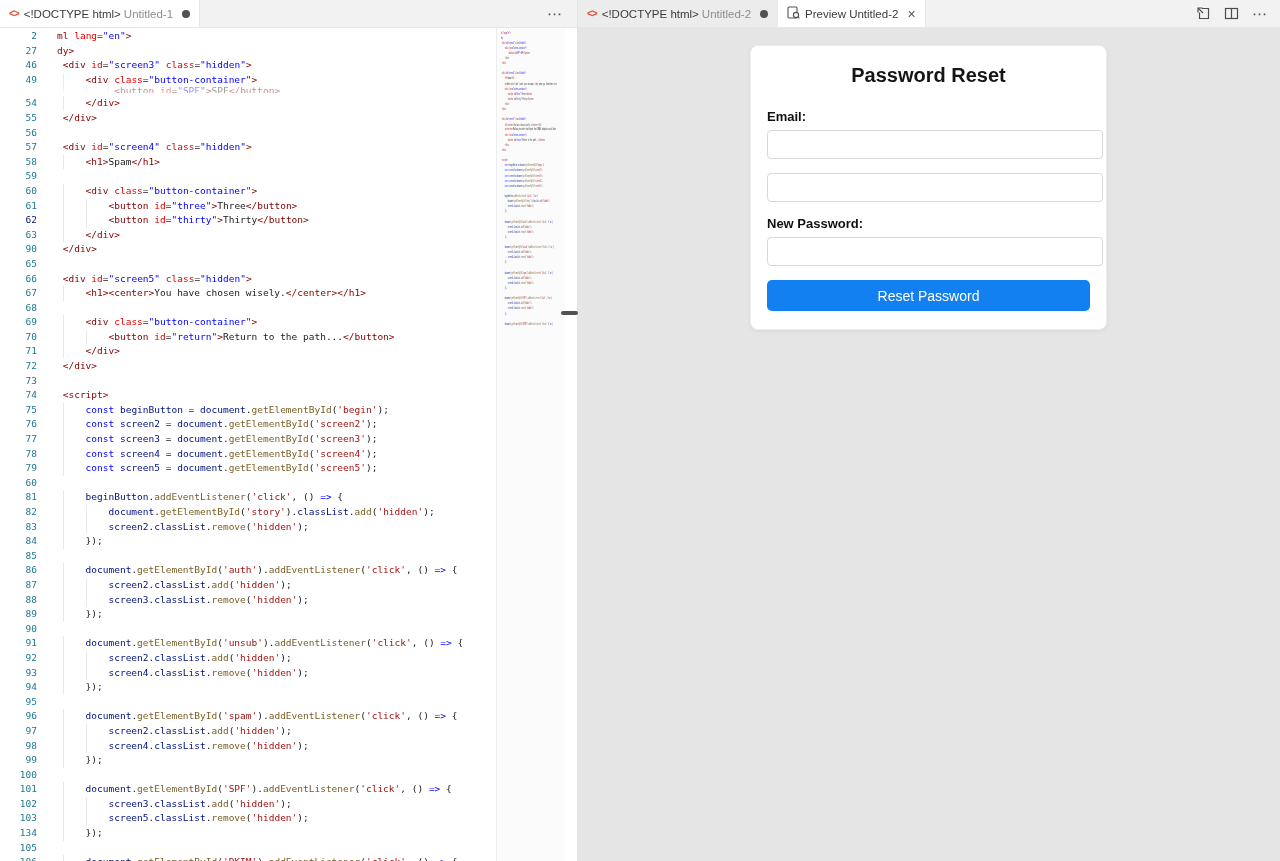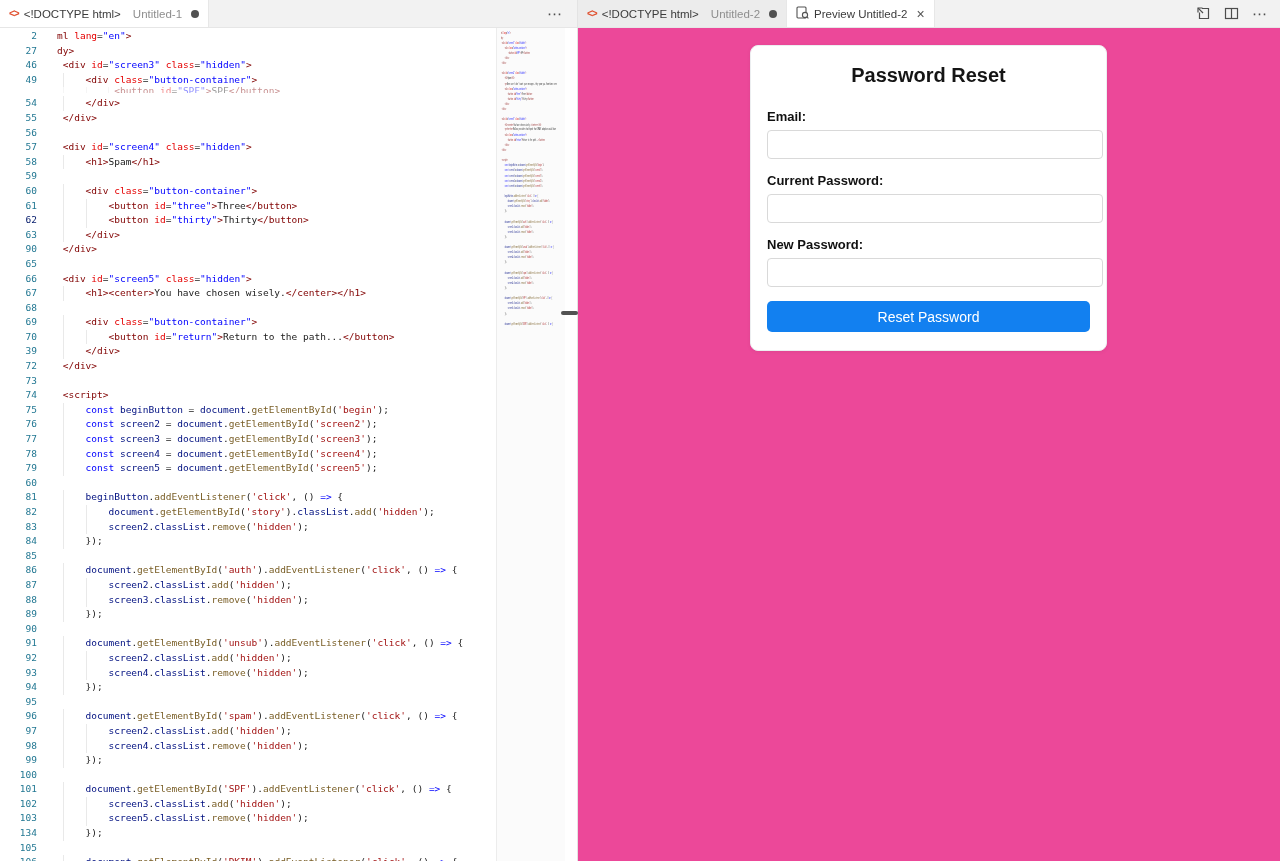--- a/index.html
+++ b/index.html
@@ -14,21 +14,21 @@
 
   
   .tabbar{height:28px;background:#f2f2f2;border-bottom:1px solid #e6e6e6;box-sizing:border-box;
           display:flex;align-items:stretch;font-size:11.5px;color:#3b3b3b;}
   .tab{display:flex;align-items:center;padding:0 9px;border-right:1px solid #e7e7e7;box-sizing:border-box;cursor:pointer;white-space:nowrap;}
   .tab.active{background:#fff;}
   .tab.inactive{background:#ececec;}
   .tab .ticon{margin-right:5px;flex:none;}
   .html-glyph{color:#e0502f;font-weight:bold;font-size:10px;letter-spacing:-1px;}
   .tab .title{color:#3b3b3b;}
-  .tab .desc{color:#8e8e8e;margin-left:12px;}
+  .tab .desc{color:#8e8e8e;margin-left:3px;}
   .dot{width:8px;height:8px;border-radius:50%;background:#515151;margin-left:9px;flex:none;}
   .closex{margin-left:9px;color:#555;font-size:14px;line-height:14px;}
   .bar-spacer{flex:1;}
   .more-dots{align-self:center;color:#4d4d4d;font-size:15px;letter-spacing:1px;margin:0 14px;cursor:pointer;}
   .actions{display:flex;align-items:center;gap:13px;margin:0 12px;}
   .actions svg{display:block;cursor:pointer;}
   .previcon{display:inline-block;}
 
   
   .editor{position:relative;width:577px;height:833px;background:#fff;overflow:hidden;}
@@ -45,21 +45,21 @@
   .tk-k{color:#0000ff;}  .tk-n{color:#001080;}  .tk-f{color:#795e26;}
   .tk-s{color:#a31515;}  .tk-p{color:#1a1a1a;}
 
   
   .minimap{position:absolute;right:12px;top:0;width:68px;height:833px;background:#fbfbfb;
            border-left:1px solid #ececec;overflow:hidden;}
   #minimap-content{transform:scale(0.13,0.35);transform-origin:0 0;width:520px;margin:2px 0 0 4px;}
   .mrow{height:14.6px;line-height:14.6px;font-family:"DejaVu Sans Mono",monospace;font-size:9.5px;white-space:pre;}
 
   
-  .preview-body{width:702px;height:833px;background:#ec4899;box-sizing:border-box;
+  .preview-body{width:702px;height:833px;background:#e5e5e5;box-sizing:border-box;
                 padding:17px 0 0 172px;}
   .card{width:357px;background:#fff;border:1px solid #eceef0;border-radius:8px;
         box-shadow:0 1px 4px rgba(0,0,0,.06);box-sizing:border-box;padding:12px 16px 18px;}
   .card h2{font-size:20px;font-weight:bold;color:#151515;text-align:center;margin:6px 0 22px;}
   .fld label{display:block;font-size:13px;font-weight:bold;color:#111;margin:12px 0 6px;height:15px;}
   .fld input{display:block;width:calc(100% + 13px);height:29px;border:1px solid #d9d9d9;border-radius:4px;
              box-sizing:border-box;margin:0 0 14px;padding:0 8px;font-size:13px;background:#fff;outline:none;}
   .submit{display:block;width:100%;height:31px;margin-top:4px;background:#1280f0;color:#fff;border:none;
           border-radius:5px;font-size:14px;font-family:"Liberation Sans",sans-serif;cursor:pointer;}
 </style>
@@ -97,21 +97,21 @@
           <div class="row"><span class="gutter">61</span><span class="ltext"><i class="guide" style="left: 5.72px;"></i><i class="guide" style="left: 28.6px;"></i><span class="tk-p">         </span><span class="tk-t">&lt;button</span><span class="tk-p"> </span><span class="tk-a">id</span><span class="tk-p">=</span><span class="tk-v">"three"</span><span class="tk-t">&gt;</span><span class="tk-p">Three</span><span class="tk-t">&lt;/button&gt;</span></span></div>
           <div class="row"><span class="gutter active">62</span><span class="ltext"><i class="guide" style="left: 5.72px;"></i><i class="guide" style="left: 28.6px;"></i><span class="tk-p">         </span><span class="tk-t">&lt;button</span><span class="tk-p"> </span><span class="tk-a">id</span><span class="tk-p">=</span><span class="tk-v">"thirty"</span><span class="tk-t">&gt;</span><span class="tk-p">Thirty</span><span class="tk-t">&lt;/button&gt;</span></span></div>
           <div class="row"><span class="gutter">63</span><span class="ltext"><i class="guide" style="left: 5.72px;"></i><span class="tk-p">     </span><span class="tk-t">&lt;/div&gt;</span></span></div>
           <div class="row"><span class="gutter">90</span><span class="ltext"><span class="tk-p"> </span><span class="tk-t">&lt;/div&gt;</span></span></div>
           <div class="row"><span class="gutter">65</span><span class="ltext"></span></div>
           <div class="row"><span class="gutter">66</span><span class="ltext"><span class="tk-p"> </span><span class="tk-t">&lt;div</span><span class="tk-p"> </span><span class="tk-a">id</span><span class="tk-p">=</span><span class="tk-v">"screen5"</span><span class="tk-p"> </span><span class="tk-a">class</span><span class="tk-p">=</span><span class="tk-v">"hidden"</span><span class="tk-t">&gt;</span></span></div>
           <div class="row"><span class="gutter">67</span><span class="ltext"><i class="guide" style="left: 5.72px;"></i><span class="tk-p">     </span><span class="tk-t">&lt;h1&gt;&lt;center&gt;</span><span class="tk-p">You have chosen wisely.</span><span class="tk-t">&lt;/center&gt;&lt;/h1&gt;</span></span></div>
           <div class="row"><span class="gutter">68</span></div>
           <div class="row"><span class="gutter">69</span><span class="ltext"><i class="guide" style="left: 5.72px;"></i><span class="tk-p">     </span><span class="tk-t">&lt;div</span><span class="tk-p"> </span><span class="tk-a">class</span><span class="tk-p">=</span><span class="tk-v">"button-container"</span><span class="tk-t">&gt;</span></span></div>
           <div class="row"><span class="gutter">70</span><span class="ltext"><i class="guide" style="left: 5.72px;"></i><i class="guide" style="left: 28.6px;"></i><span class="tk-p">         </span><span class="tk-t">&lt;button</span><span class="tk-p"> </span><span class="tk-a">id</span><span class="tk-p">=</span><span class="tk-v">"return"</span><span class="tk-t">&gt;</span><span class="tk-p">Return to the path...</span><span class="tk-t">&lt;/button&gt;</span></span></div>
-          <div class="row"><span class="gutter">39</span><span class="ltext"><i class="guide" style="left: 5.72px;"></i><span class="tk-p">     </span><span class="tk-t">&lt;/div&gt;</span></span></div>
+          <div class="row"><span class="gutter">71</span><span class="ltext"><i class="guide" style="left: 5.72px;"></i><span class="tk-p">     </span><span class="tk-t">&lt;/div&gt;</span></span></div>
           <div class="row"><span class="gutter">72</span><span class="ltext"><span class="tk-p"> </span><span class="tk-t">&lt;/div&gt;</span></span></div>
           <div class="row"><span class="gutter">73</span><span class="ltext"></span></div>
           <div class="row"><span class="gutter">74</span><span class="ltext"><span class="tk-p"> </span><span class="tk-t">&lt;script&gt;</span></span></div>
           <div class="row"><span class="gutter">75</span><span class="ltext"><i class="guide" style="left: 5.72px;"></i><span class="tk-p">     </span><span class="tk-k">const</span><span class="tk-p"> </span><span class="tk-n">beginButton</span><span class="tk-p"> = </span><span class="tk-n">document</span><span class="tk-p">.</span><span class="tk-f">getElementById</span><span class="tk-p">(</span><span class="tk-s">'begin'</span><span class="tk-p">);</span></span></div>
           <div class="row"><span class="gutter">76</span><span class="ltext"><i class="guide" style="left: 5.72px;"></i><span class="tk-p">     </span><span class="tk-k">const</span><span class="tk-p"> </span><span class="tk-n">screen2</span><span class="tk-p"> = </span><span class="tk-n">document</span><span class="tk-p">.</span><span class="tk-f">getElementById</span><span class="tk-p">(</span><span class="tk-s">'screen2'</span><span class="tk-p">);</span></span></div>
           <div class="row"><span class="gutter">77</span><span class="ltext"><i class="guide" style="left: 5.72px;"></i><span class="tk-p">     </span><span class="tk-k">const</span><span class="tk-p"> </span><span class="tk-n">screen3</span><span class="tk-p"> = </span><span class="tk-n">document</span><span class="tk-p">.</span><span class="tk-f">getElementById</span><span class="tk-p">(</span><span class="tk-s">'screen3'</span><span class="tk-p">);</span></span></div>
           <div class="row"><span class="gutter">78</span><span class="ltext"><i class="guide" style="left: 5.72px;"></i><span class="tk-p">     </span><span class="tk-k">const</span><span class="tk-p"> </span><span class="tk-n">screen4</span><span class="tk-p"> = </span><span class="tk-n">document</span><span class="tk-p">.</span><span class="tk-f">getElementById</span><span class="tk-p">(</span><span class="tk-s">'screen4'</span><span class="tk-p">);</span></span></div>
           <div class="row"><span class="gutter">79</span><span class="ltext"><i class="guide" style="left: 5.72px;"></i><span class="tk-p">     </span><span class="tk-k">const</span><span class="tk-p"> </span><span class="tk-n">screen5</span><span class="tk-p"> = </span><span class="tk-n">document</span><span class="tk-p">.</span><span class="tk-f">getElementById</span><span class="tk-p">(</span><span class="tk-s">'screen5'</span><span class="tk-p">);</span></span></div>
           <div class="row"><span class="gutter">60</span><span class="ltext"></span></div>
           <div class="row"><span class="gutter">81</span><span class="ltext"><i class="guide" style="left: 5.72px;"></i><span class="tk-p">     </span><span class="tk-n">beginButton</span><span class="tk-p">.</span><span class="tk-f">addEventListener</span><span class="tk-p">(</span><span class="tk-s">'click'</span><span class="tk-p">, () </span><span class="tk-k">=&gt;</span><span class="tk-p"> {</span></span></div>
@@ -248,21 +248,20 @@
     </div>
 
     <div class="preview-body">
       <div class="card">
         <h2>Password Reset</h2>
         <div class="fld">
           <label>Email:</label>
           <input type="text" value="" style="">
         </div>
         <div class="fld">
-          <label>Current Password:</label>
           <input type="password" value="" style="">
         </div>
         <div class="fld">
           <label>New Password:</label>
           <input type="password" value="" style="">
         </div>
         <button class="submit">Reset Password</button>
       </div>
     </div>
   </div>

